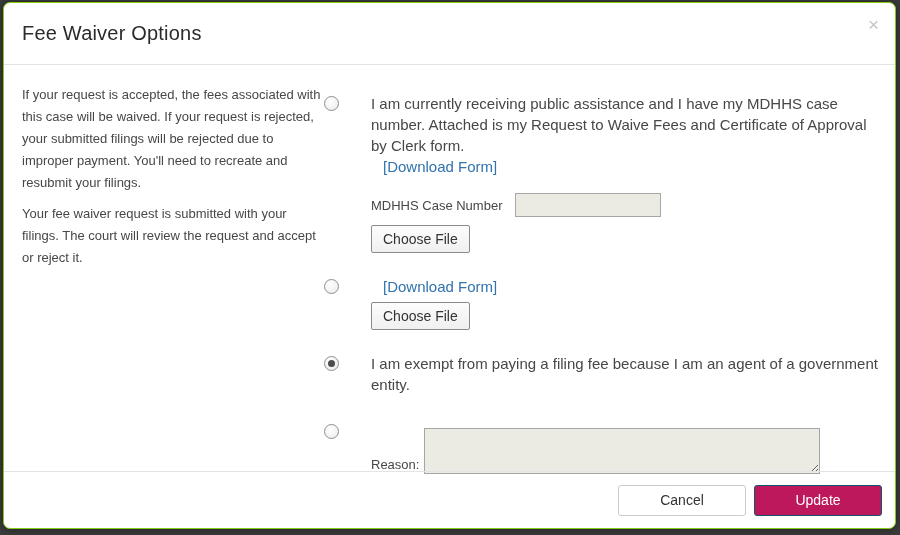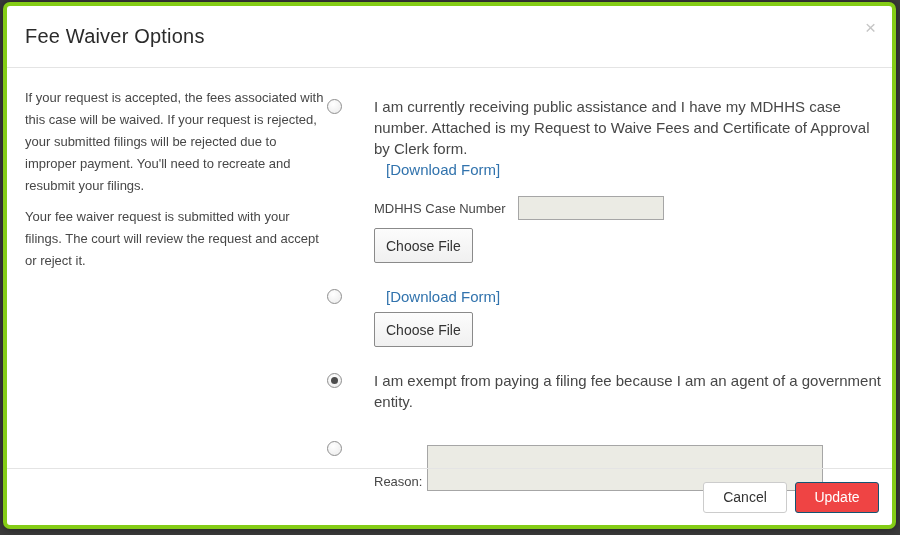--- a/index.html
+++ b/index.html
@@ -4,21 +4,21 @@
 <style>
   html,body{margin:0;padding:0;}
   body{
     width:900px;height:535px;position:relative;overflow:hidden;
     background:#3b3b3b;
     font-family:"Liberation Sans","DejaVu Sans",sans-serif;
     -webkit-font-smoothing:antialiased;
   }
   .dialog{
     position:absolute;left:3px;top:2px;width:893px;height:527px;
-    background:#ffffff;border:4px solid #84cc16;border-radius:7px;
+    background:#ffffff;border:1px solid #84cc16;border-radius:7px;
     box-shadow:0 0 10px rgba(0,0,0,.45);box-sizing:border-box;overflow:hidden;
   }
   
   .hdr{position:relative;height:61px;border-bottom:1px solid #e4e4e4;}
   .title{
     position:absolute;left:18px;top:19px;margin:0;
     font-size:20px;font-weight:500;color:#2b2b2b;letter-spacing:.2px;
   }
   .close{
     position:absolute;right:16px;top:12px;font-size:19px;line-height:19px;
@@ -57,42 +57,42 @@
   .caseinput{
     margin-left:13px;width:146px;height:24px;box-sizing:border-box;
     background:#ebebe4;border:1px solid #a6a6a6;border-radius:0;
     font:13px "Liberation Sans",sans-serif;padding:0 4px;color:#474747;
   }
   .filebtn{
     margin-top:8px;display:inline-block;
     font:14px "Liberation Sans",sans-serif;color:#333;
     background:linear-gradient(#fcfcfc,#f0f0f0);
     border:1px solid #8a8a8a;border-radius:2px;
-    padding:3px 11px;height:35px;box-sizing:border-box;cursor:pointer;
+    padding:3px 11px;height:28px;box-sizing:border-box;cursor:pointer;
   }
   .filebtn.tight{margin-top:5px;}
   .reasonrow{display:flex;align-items:flex-end;margin-top:7px;}
   .reasonlabel{font-size:13px;color:#474747;line-height:18px;margin-top:2px;}
   .reasonta{
     margin-left:5px;width:396px;height:46px;box-sizing:border-box;
     background:#ebebe4;border:1px solid #a6a6a6;resize:both;
     font:13px "Liberation Sans",sans-serif;color:#474747;padding:2px 4px;
   }
   
   .ftr{
     position:absolute;left:0;right:0;bottom:0;height:57px;
     border-top:1px solid #e4e4e4;display:flex;align-items:center;
     justify-content:flex-end;padding-right:13px;box-sizing:border-box;gap:8px;
   }
   .btn{
-    width:84px;height:31px;font:14px "Liberation Sans",sans-serif;
+    width:128px;height:31px;font:14px "Liberation Sans",sans-serif;
     border-radius:3px;cursor:pointer;box-sizing:border-box;
   }
   .btn.cancel{background:#ffffff;border:1px solid #cccccc;color:#333;}
-  .btn.update{background:#ef4444;border:1px solid #115573;color:#ffffff;}
+  .btn.update{background:#be185d;border:1px solid #115573;color:#ffffff;}
 </style>
 </head>
 <body>
 
 <div class="dialog">
 
   <div class="hdr">
     <h1 class="title">Fee Waiver Options</h1>
     <span class="close">×</span>
   </div>

